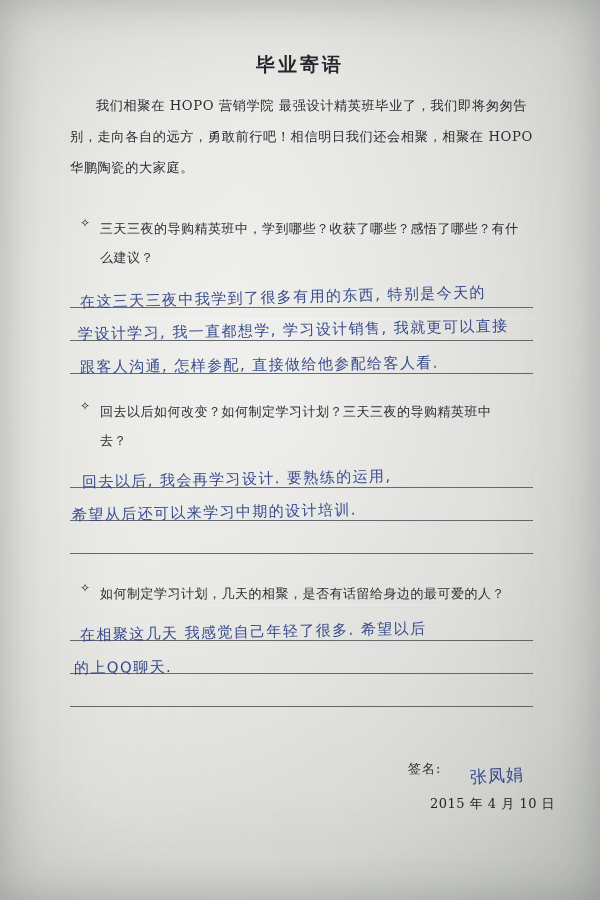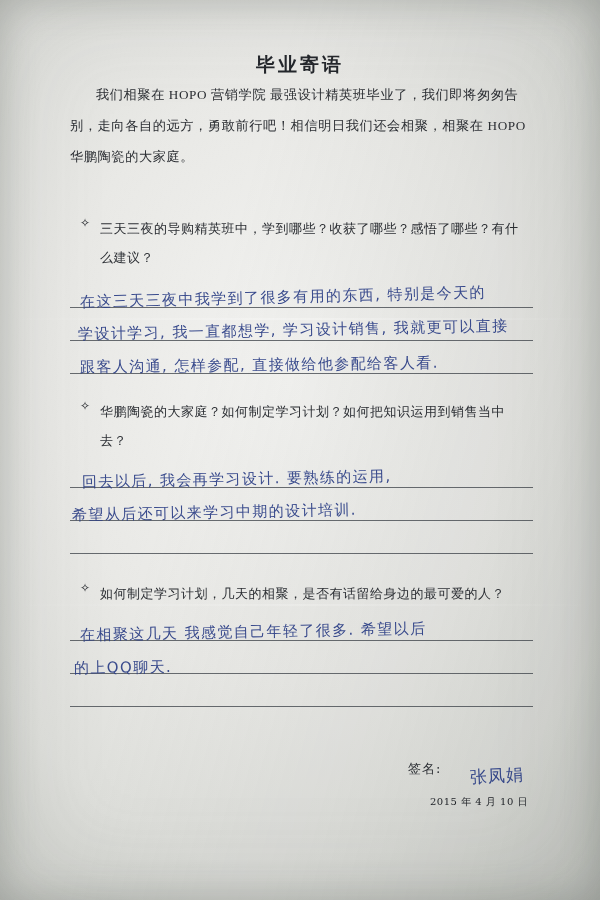--- a/index.html
+++ b/index.html
@@ -66,21 +66,21 @@
   }
 
   .para {
     position: absolute;
     color: #2b2e33;
     font-size: 13.2px;
     line-height: 31px;
     letter-spacing: 0.6px;
     font-family: "DejaVu Serif", serif;
   }
-  .para.intro { left: 70px; top: 79px; width: 470px; text-indent: 26px; font-family: Liberation Serif, serif; }
+  .para.intro { left: 70px; top: 90px; width: 470px; text-indent: 26px; }
 
   .q-row {
     position: absolute;
     color: #2b2e33;
     font-size: 13px;
     line-height: 30px;
     letter-spacing: 0.5px;
     font-family: "DejaVu Serif", serif;
   }
   .q-mark {
@@ -126,21 +126,21 @@
     font-family: "DejaVu Sans", sans-serif;
     font-size: 17px;
     letter-spacing: 1px;
     transform: rotate(-3deg);
     transform-origin: left center;
     opacity: .94;
   }
   .date {
     position: absolute;
     color: #22252a;
-    font-size: 10px;
+    font-size: 13px;
     font-family: "DejaVu Serif", serif;
     letter-spacing: 0.5px;
   }
 </style>
 </head>
 <body>
 
 <div id="page">
 
   <div class="paper"></div>
@@ -161,21 +161,21 @@
 
     <div class="rule" style="left:70px; top:307px; width:463px;"></div>
     <div class="rule" style="left:70px; top:340px; width:463px;"></div>
     <div class="rule" style="left:70px; top:373px; width:463px;"></div>
 
     <div class="hand s1" style="left:80px; top:293px;">在这三天三夜中我学到了很多有用的东西, 特别是今天的</div>
     <div class="hand s2" style="left:78px; top:325px;">学设计学习, 我一直都想学, 学习设计销售, 我就更可以直接</div>
     <div class="hand s3" style="left:80px; top:358px;">跟客人沟通, 怎样参配, 直接做给他参配给客人看.</div>
 
     <div class="q-mark" style="left:80px; top:399px;">✧</div>
-    <div class="q-row" style="left:100px; top:397px; width:460px;">华鹏陶瓷的大家庭？如何制定学习计划？如何把知识运用到销售当中</div>
+    <div class="q-row" style="left:100px; top:397px; width:460px;">回去以后如何改变？如何制定学习计划？三天三夜的导购精英班中</div>
     <div class="q-row" style="left:100px; top:426px; width:460px;">去？</div>
 
     <div class="rule" style="left:70px; top:487px; width:463px;"></div>
     <div class="rule" style="left:70px; top:520px; width:463px;"></div>
     <div class="rule" style="left:70px; top:553px; width:463px;"></div>
 
     <div class="hand s2" style="left:82px; top:473px;">回去以后, 我会再学习设计. 要熟练的运用,</div>
     <div class="hand s2" style="left:72px; top:506px;">希望从后还可以来学习中期的设计培训.</div>
 
     <div class="q-mark" style="left:80px; top:581px;">✧</div>

